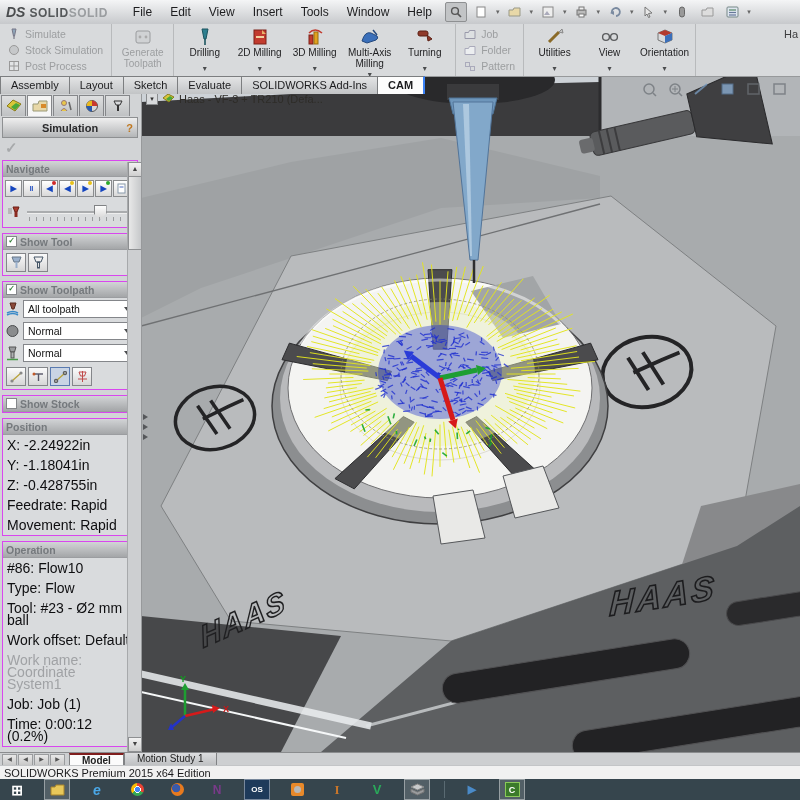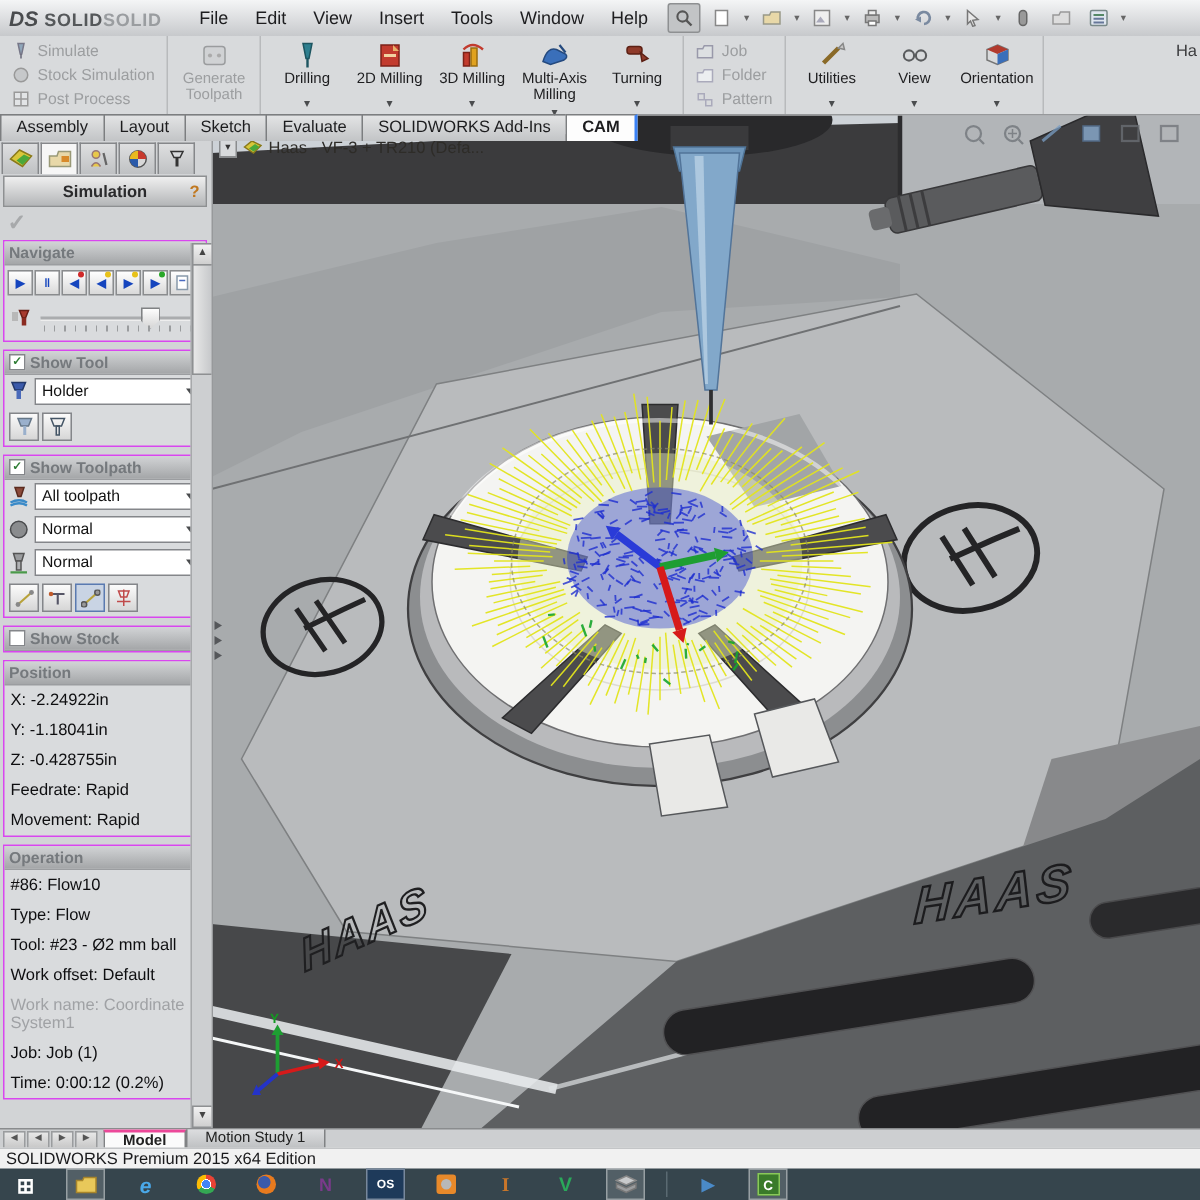--- a/index.html
+++ b/index.html
@@ -58,31 +58,31 @@
   .track{flex:1;height:14px;position:relative;}
   .track .line{position:absolute;left:0;right:0;top:6px;height:2px;background:#aaacae;box-shadow:0 1px 0 #eee;}
   .track .ticks{position:absolute;left:2px;right:2px;top:12px;height:4px;background:repeating-linear-gradient(90deg,#9a9c9e 0 1px,transparent 1px 7px);}
   .handle{position:absolute;left:64%;top:0px;width:11px;height:13px;background:linear-gradient(#fdfdfd,#d5d5d5);border:1px solid #808284;clip-path:polygon(0 0,100% 0,100% 60%,50% 100%,0 60%);}
   .selrow{display:flex;align-items:center;gap:4px;padding:2px 3px;}
   .sel{flex:1;height:16px;background:#fff;border:1px solid #84868a;font-size:10.5px;display:flex;align-items:center;padding:0 4px;color:#111;position:relative;}
   .sel .ca{position:absolute;right:3px;top:6px;width:0;height:0;border-left:3.5px solid transparent;border-right:3.5px solid transparent;border-top:4px solid #4a4c4e;}
   .togrow{display:flex;gap:2px;padding:3px;}
   .tbtn{width:18px;height:17px;border:1px solid #84868a;background:linear-gradient(#fbfbfb,#d6d6d6);display:flex;align-items:center;justify-content:center;}
   .tbtn.pressed{background:#c9d4e4;border-color:#5a7ab0;}
-  .iline{font-size:11px;padding:4px 4px;color:#0e0e10;line-height:12px;}
+  .iline{font-size:14px;padding:4px 4px;color:#0e0e10;line-height:12px;}
   .iline.dim{color:#a0a2a5;}
   .sbar{position:absolute;right:0;top:68px;bottom:0;width:13px;background:#cdcfd1;border-left:1px solid #a7a9ab;}
   .sbtn{position:absolute;left:0;width:12px;height:13px;background:linear-gradient(#f2f2f2,#cfcfcf);border:1px solid #8e9092;font-size:7px;color:#444;text-align:center;line-height:12px;}
   .sthumb{position:absolute;left:0;top:14px;width:12px;height:72px;background:linear-gradient(90deg,#e8e8e8,#c6c8ca);border:1px solid #8e9092;}
   
   .mtabs{left:0;top:752px;width:800px;height:13px;background:#cdcfd1;border-top:1px solid #8a8c8e;display:flex;align-items:flex-start;z-index:40;font-size:10px;}
   .vcr{display:flex;gap:1px;padding:1px 4px 0 2px;}
   .vbtn{width:13px;height:10px;background:linear-gradient(#e8e8e8,#c8c8c8);border:1px solid #9a9c9e;font-size:6px;color:#555;text-align:center;line-height:9px;}
   .mtab{padding:0 12px;height:12px;line-height:12px;background:linear-gradient(#dcdddf,#bfc1c3);border:1px solid #808284;border-top:none;color:#222;}
-  .mtab.active{background:#fbfbfb;font-weight:bold;border-top:2px solid #ec4899;}
+  .mtab.active{background:#fbfbfb;font-weight:bold;border-top:2px solid #7f1d1d;}
   .statusbar{left:0;top:765px;width:800px;height:14px;background:#f1f1f1;border-top:1px solid #c3c5c7;font-size:11px;color:#1a1a1c;line-height:14px;padding-left:4px;z-index:40;}
   
   .taskbar{left:0;top:779px;width:800px;height:21px;background:#36454d;display:flex;align-items:center;gap:14px;padding-left:4px;z-index:50;}
   .ticon{width:24px;height:19px;display:flex;align-items:center;justify-content:center;font-size:10px;font-weight:bold;color:#fff;border:1px solid transparent;flex:0 0 auto;}
   .ticon.pressed{background:rgba(255,255,255,.14);border-color:rgba(255,255,255,.4);}
   .tsep{width:1px;height:17px;background:#5a6a72;flex:0 0 auto;}
   .circ{width:13px;height:13px;border-radius:50%;}
 </style>
 </head>
 <body>
@@ -904,30 +904,20 @@
         </div>
       </div>
     </div>
 
     <div class="sect">
       <div class="shdr">
         <span class="chk">✓</span>
         <span>Show Tool</span>
         <span class="chev">»</span>
       </div>
-      <div class="selrow">
-        <svg width="13" height="15">
-            <polygon points="2,1 11,1 9,6 4,6" fill="#3a5aaa" stroke="#22386a"></polygon>
-            <rect x="5" y="6" width="3" height="6" fill="#4a6aba"></rect>
-          </svg>
-        <div class="sel">
-            <span>Holder</span>
-            <span class="ca"></span>
-          </div>
-      </div>
       <div class="togrow">
         <span class="tbtn">
             <svg width="11" height="13">
               <polygon points="1,1 10,1 8,6 3,6" fill="#9ab0cc" stroke="#678"></polygon>
               <rect x="4.5" y="6" width="2" height="6" fill="#9ab0cc"></rect>
             </svg>
           </span>
         <span class="tbtn">
             <svg width="11" height="13">
               <polygon points="1,1 10,1 8,6 3,6" fill="none" stroke="#456"></polygon>

